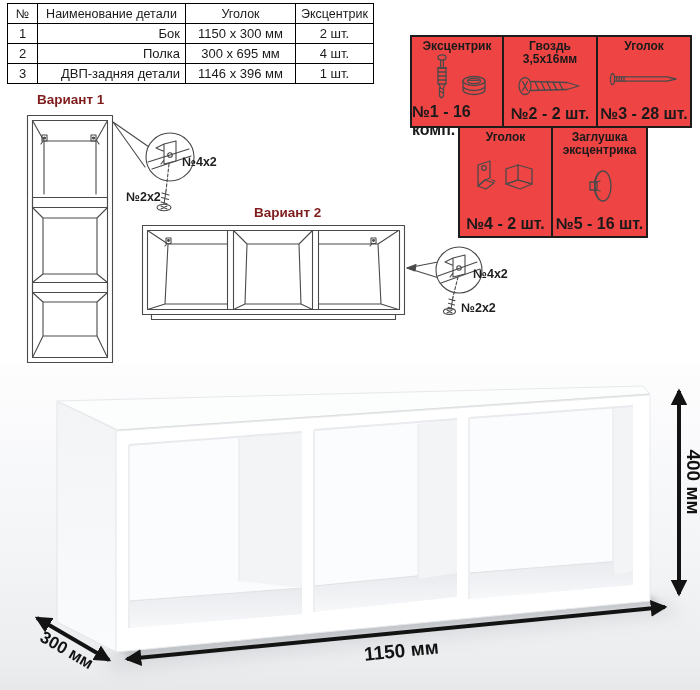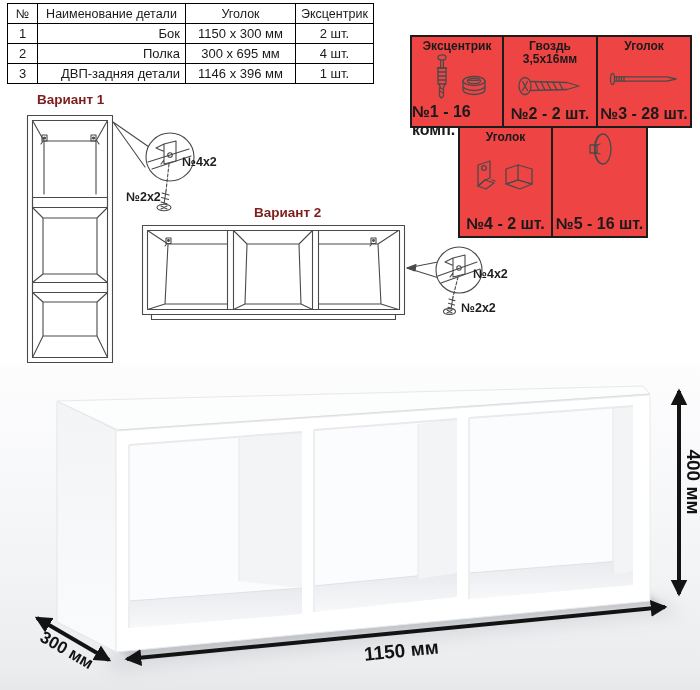--- a/index.html
+++ b/index.html
@@ -124,20 +124,21 @@
           <path d="M12,29 l7,-6 l9,3 l-8,6 z"></path>
           <path d="M26,23 l3,1.2"></path>
           <path d="M40,12 l12,-4 v15 l-12,4 z"></path>
           <path d="M40,27 l12,-4 l14,4 l-12,5 z"></path>
           <path d="M52,8 l14,4 v15 l-14,-4"></path>
         </g>
       </svg>
       <div class="hwcount">№4 - 2 шт.</div>
     </div>
     <div class="hwcell">
+      <div class="hwname">Заглушка эксцентрика</div>
       <svg class="hwicon" width="70" height="42" viewBox="0 0 70 42">
         <g class="wf2" fill="#fff">
           <ellipse cx="38" cy="21" rx="8" ry="15"></ellipse>
           <path d="M34,7.5 a8,15 0 0 0 0,27"></path>
           <rect x="25" y="17" width="7" height="8"></rect>
           <path d="M32,17 l3,-1 M32,25 l3,1"></path>
         </g>
       </svg>
       <div class="hwcount">№5 - 16 шт.</div>
     </div>

